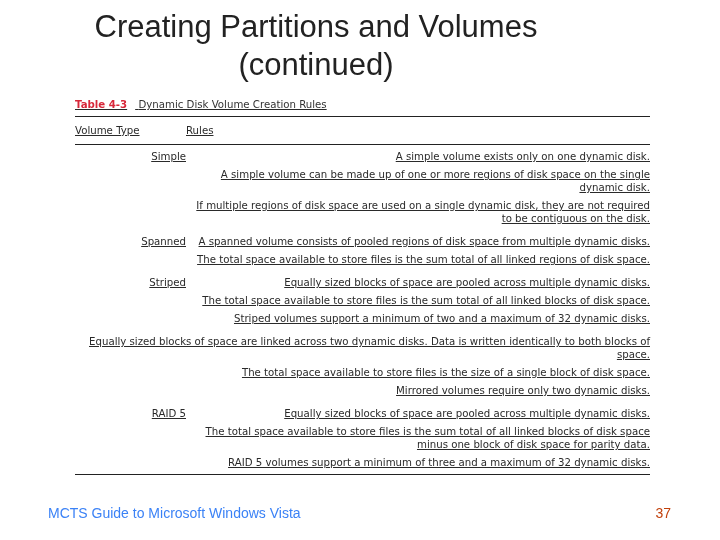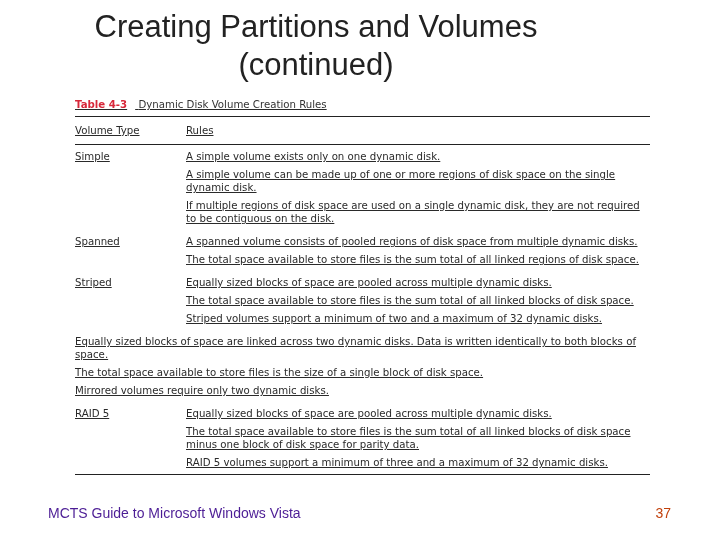--- a/index.html
+++ b/index.html
@@ -16,27 +16,27 @@
       position: absolute; left: 75px; top: 96px; width: 575px;
       font-family: "DejaVu Sans", sans-serif; font-size: 10.2px; color: #2a2a2a; text-decoration: underline;
     }
     .caption { height: 20px; line-height: 18px; white-space: nowrap; font-size: 10.2px; }
     .caption .num { color: #d8283a; font-weight: bold; margin-right: 8px; }
     .caption .ttl { color: #333; }
     .rule { border-top: 1.4px solid #222; }
     .thead { display: flex; height: 27px; align-items: center; }
     .col1 { width: 111px; flex: none; }
     .col2 { flex: 1; }
-    .group { display: flex; padding-top: 5px; }
+    .group { display: flex; padding-top: 5px; text-align: right; }
     .group .col1 { line-height: 13px; }
     .rule-line { line-height: 13px; margin-bottom: 5px; }
     .bottom-rule { margin-top: 0px; }
     .footer-left {
       position: absolute; left: 48px; top: 505px; font-family: "Liberation Sans", sans-serif;
-      font-size: 14px; color: #4c1d95;
+      font-size: 14px; color: #3b82f6;
     }
     .footer-right {
       position: absolute; right: 49px; top: 505px; font-family: "Liberation Sans", sans-serif;
       font-size: 14px; color: #c2410c;
     }
   </style>
 </head>
 <body>
 
 <div class="slide-title">

